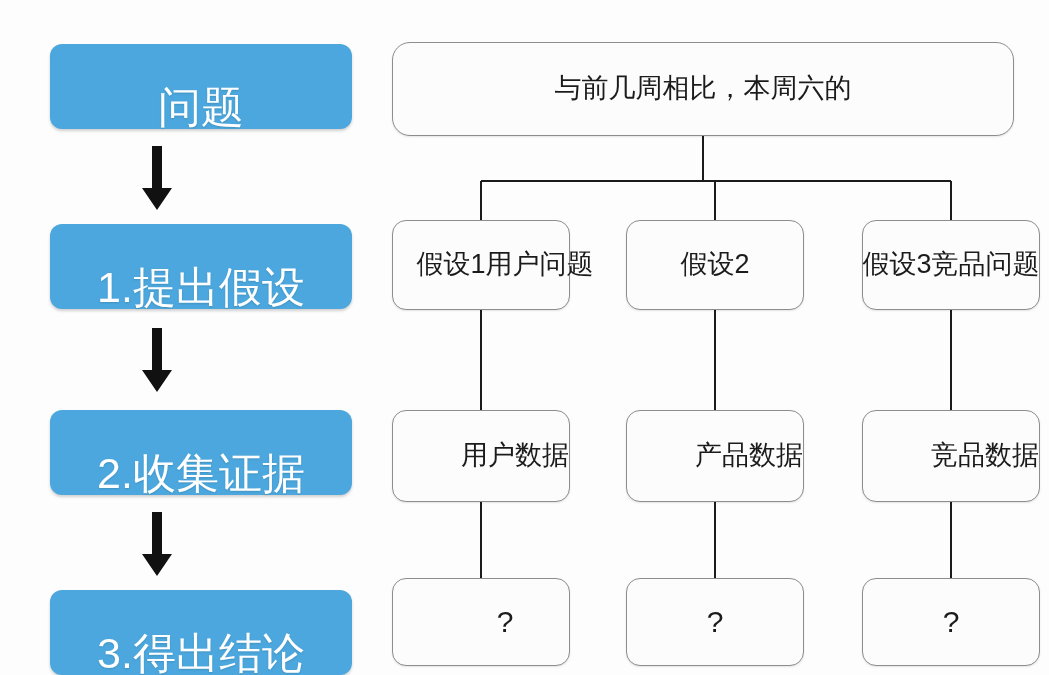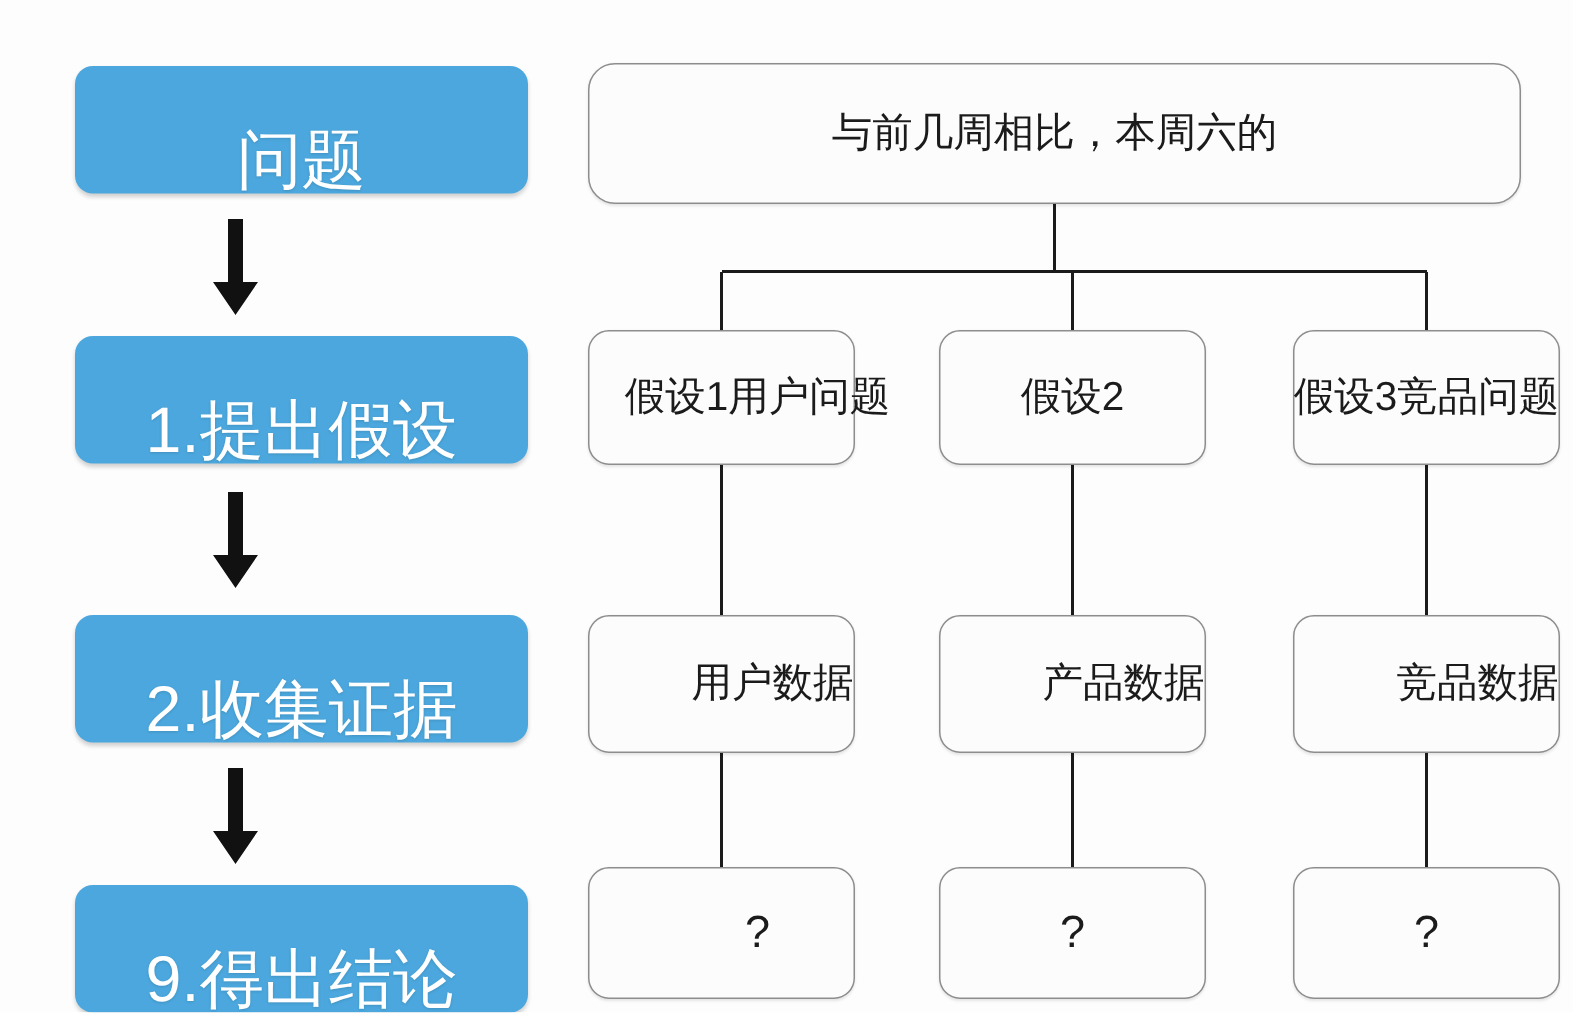--- a/index.html
+++ b/index.html
@@ -145,21 +145,21 @@
     <span class="step-label">2.收集证据</span>
   </div>
 
   <div class="down-arrow" id="arrow-2">
     <svg width="32" height="66" viewBox="0 0 32 66">
       <polygon points="11,0 21,0 21,42 31,42 16,64 1,42 11,42" fill="#111111"></polygon>
     </svg>
   </div>
 
   <div class="step-box" id="step-3">
-    <span class="step-label">9.得出结论</span>
+    <span class="step-label">3.得出结论</span>
   </div>
 
   <svg id="connectors" viewBox="0 0 1049 675">
     <g stroke="#1b1b1b" stroke-width="2.4" fill="none" shape-rendering="crispEdges">
 
       <line x1="703" y1="136" x2="703" y2="181"></line>
 
       <line x1="481" y1="181" x2="951" y2="181"></line>
 
       <line x1="481" y1="181" x2="481" y2="220"></line>

